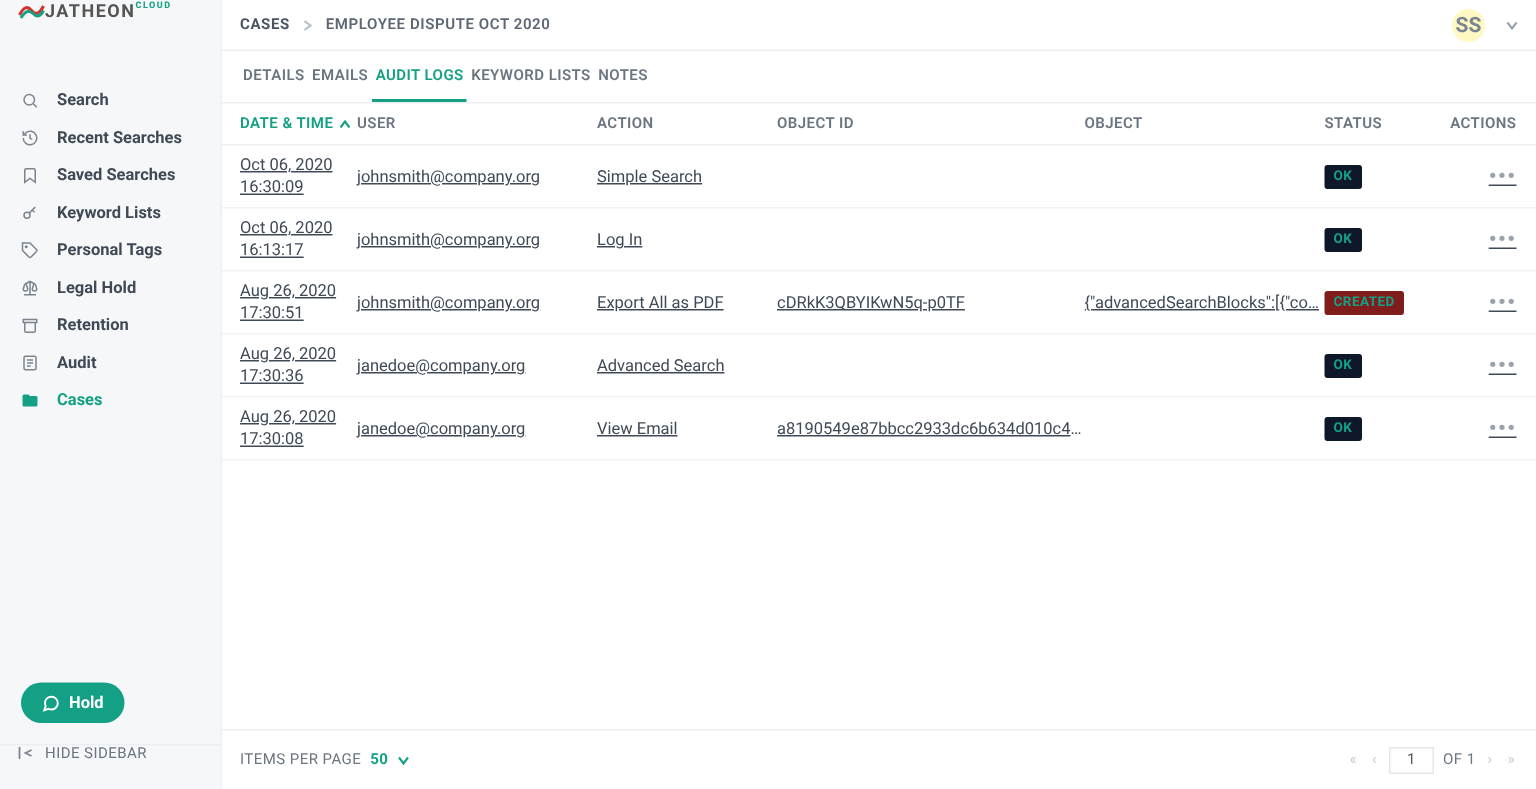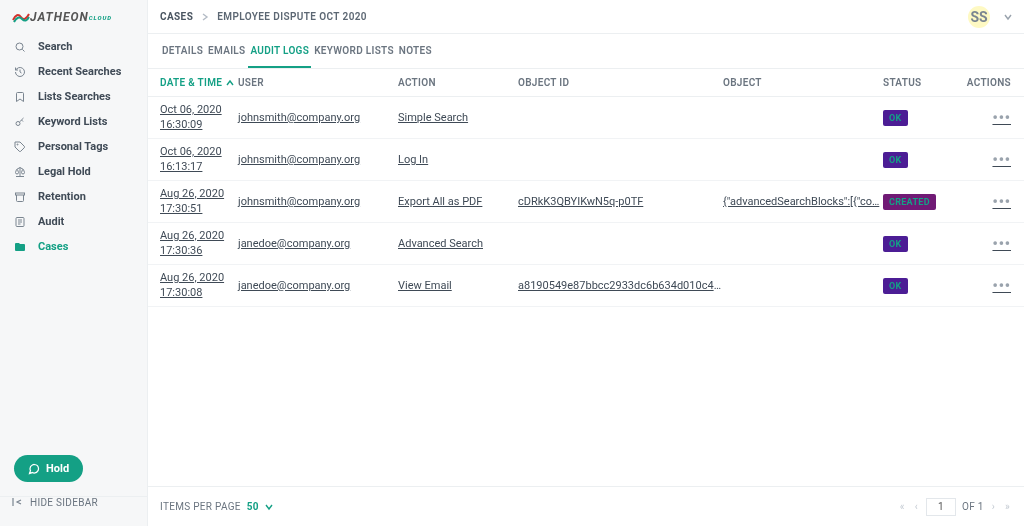--- a/index.html
+++ b/index.html
@@ -1,24 +1,24 @@
 <!DOCTYPE html>
 <html><head>
 <meta charset="utf-8">
 <style>
   * { box-sizing: border-box; margin: 0; padding: 0; }
   html, body { width: 1024px; height: 526px; font-family: -apple-system, BlinkMacSystemFont, "Segoe UI", Roboto, sans-serif; font-size: 11px; color: #444; background: #fff; overflow: hidden; }
   .app { display: flex; height: 100%; }
   
   .sidebar { width: 148px; background: #f6f7f8; border-right: 1px solid #eceff1; display: flex; flex-direction: column; }
-  .logo-area { height: 34px; display: flex; align-items: center; padding: 0 12px; font-style: italic; }
+  .logo-area { height: 34px; display: flex; align-items: flex-start; padding: 0 12px; }
   .logo-mark { display: flex; align-items: center; gap: 4px; }
   .logo-text { font-size: 12px; font-weight: 700; letter-spacing: 1px; color: #555; }
   .logo-cloud { font-size: 6px; font-weight: 800; letter-spacing: 1px; color: #14a085; }
-  .nav { margin-top: 0; flex: 1; }
+  .nav { margin-top: 20px; flex: 1; }
   .nav-item { display: flex; align-items: center; gap: 10px; padding: 6px 12px 6px 14px; cursor: pointer; }
   .nav-item .icon { width: 14px; text-align: center; color: #7a8590; font-size: 12px; }
   .nav-item .label { font-size: 11px; font-weight: 700; color: #3f4a56; }
   .nav-item.active .label { color: #14a085; }
   .nav-item.active .icon { color: #14a085; }
   .chat-btn { position: absolute; left: 14px; bottom: 44px; background: #14a085; color: #fff; border-radius: 16px; padding: 7px 14px; display: flex; align-items: center; gap: 6px; font-weight: 700; cursor: pointer; font-size: 11px; }
   .hide-sidebar { height: 30px; display: flex; align-items: flex-start; gap: 8px; padding: 0 12px; font-size: 10px; letter-spacing: 0.3px; color: #6b7580; cursor: pointer; border-top: 1px solid #eceff1; text-transform: uppercase; }
   
   .main { flex: 1; display: flex; flex-direction: column; }
   .topbar { height: 34px; border-bottom: 1px solid #eceff1; display: flex; align-items: center; padding: 0 12px 0 12px; gap: 8px; }
@@ -35,22 +35,22 @@
   .table { flex: 1; display: flex; flex-direction: column; overflow: hidden; }
   .thead, .trow { display: grid; grid-template-columns: 78px 160px 120px 205px 160px 60px 68px; align-items: center; padding: 0 12px; }
   .thead { height: 28px; border-bottom: 1px solid #eceff1; }
   .th { font-size: 10px; font-weight: 600; letter-spacing: 0.3px; color: #6b7580; text-transform: uppercase; }
   .th.sort { color: #14a085; display: flex; align-items: center; gap: 4px; cursor: pointer; }
   .th.right { text-align: right; }
   .trow { height: 42px; border-bottom: 1px solid #f1f3f5; font-size: 11px; color: #3f4a56; text-decoration: underline; }
   .td.datetime { font-size: 11px; line-height: 1.35; }
   .td.obj, .td.objid { white-space: nowrap; overflow: hidden; text-overflow: ellipsis; }
   .status-pill { display: inline-block; font-size: 9px; font-weight: 700; padding: 3px 6px; border-radius: 2px; letter-spacing: 0.3px; text-transform: uppercase; }
-  .status-ok { background: #4c1d95; color: #14a085; }
-  .status-created { background: #701a75; color: #14a085; }
+  .status-ok { background: #0f172a; color: #14a085; }
+  .status-created { background: #7f1d1d; color: #14a085; }
   .td.actions { text-align: right; color: #9aa3ad; cursor: pointer; font-size: 14px; letter-spacing: 1px; font-weight: 900; }
   
   .footer { height: 40px; border-top: 1px solid #eceff1; display: flex; align-items: center; padding: 0 12px; font-size: 10px; color: #6b7580; letter-spacing: 0.3px; text-transform: uppercase; }
   .per-page { display: flex; align-items: center; gap: 6px; }
   .per-page .val { color: #14a085; font-weight: 700; }
   .pager { display: flex; align-items: center; gap: 6px; }
   .pager .nav-btn { color: #c3cad2; cursor: pointer; padding: 0 2px; }
   .pager .page-box { width: 30px; height: 18px; border: 1px solid #e3e7eb; background: #fff; display: flex; align-items: center; justify-content: center; font-size: 10px; color: #555; }
   svg { display: block; }
 </style>
@@ -90,21 +90,21 @@
             </svg>
           </span>
           <span class="label">Recent Searches</span>
         </div>
         <div class="nav-item">
           <span class="icon">
             <svg width="12" height="12" viewBox="0 0 24 24" fill="none" stroke="currentColor" stroke-width="2">
               <path d="M19 21l-7-5-7 5V5a2 2 0 0 1 2-2h10a2 2 0 0 1 2 2z"></path>
             </svg>
           </span>
-          <span class="label">Lists Searches</span>
+          <span class="label">Saved Searches</span>
         </div>
         <div class="nav-item">
           <span class="icon">
             <svg width="12" height="12" viewBox="0 0 24 24" fill="none" stroke="currentColor" stroke-width="2">
               <circle cx="8" cy="15" r="4"></circle>
               <path d="M10.8 12.2 19 4m-4 4 3 3"></path>
             </svg>
           </span>
           <span class="label">Keyword Lists</span>
         </div>

